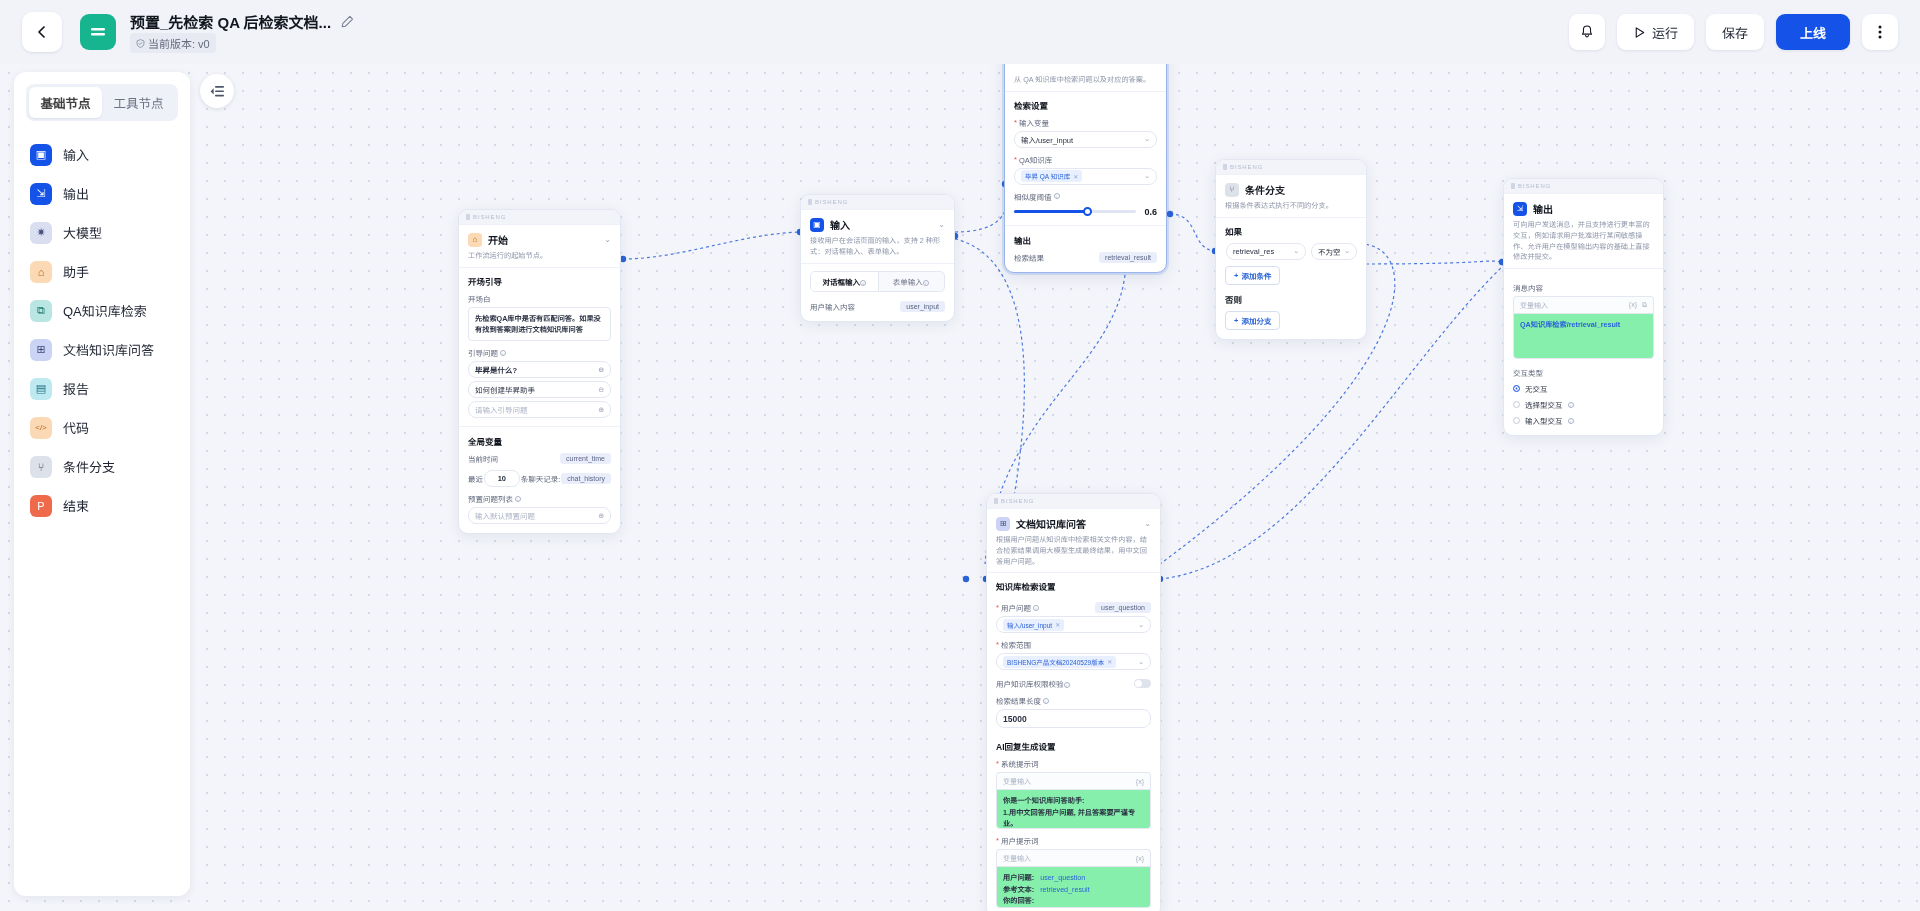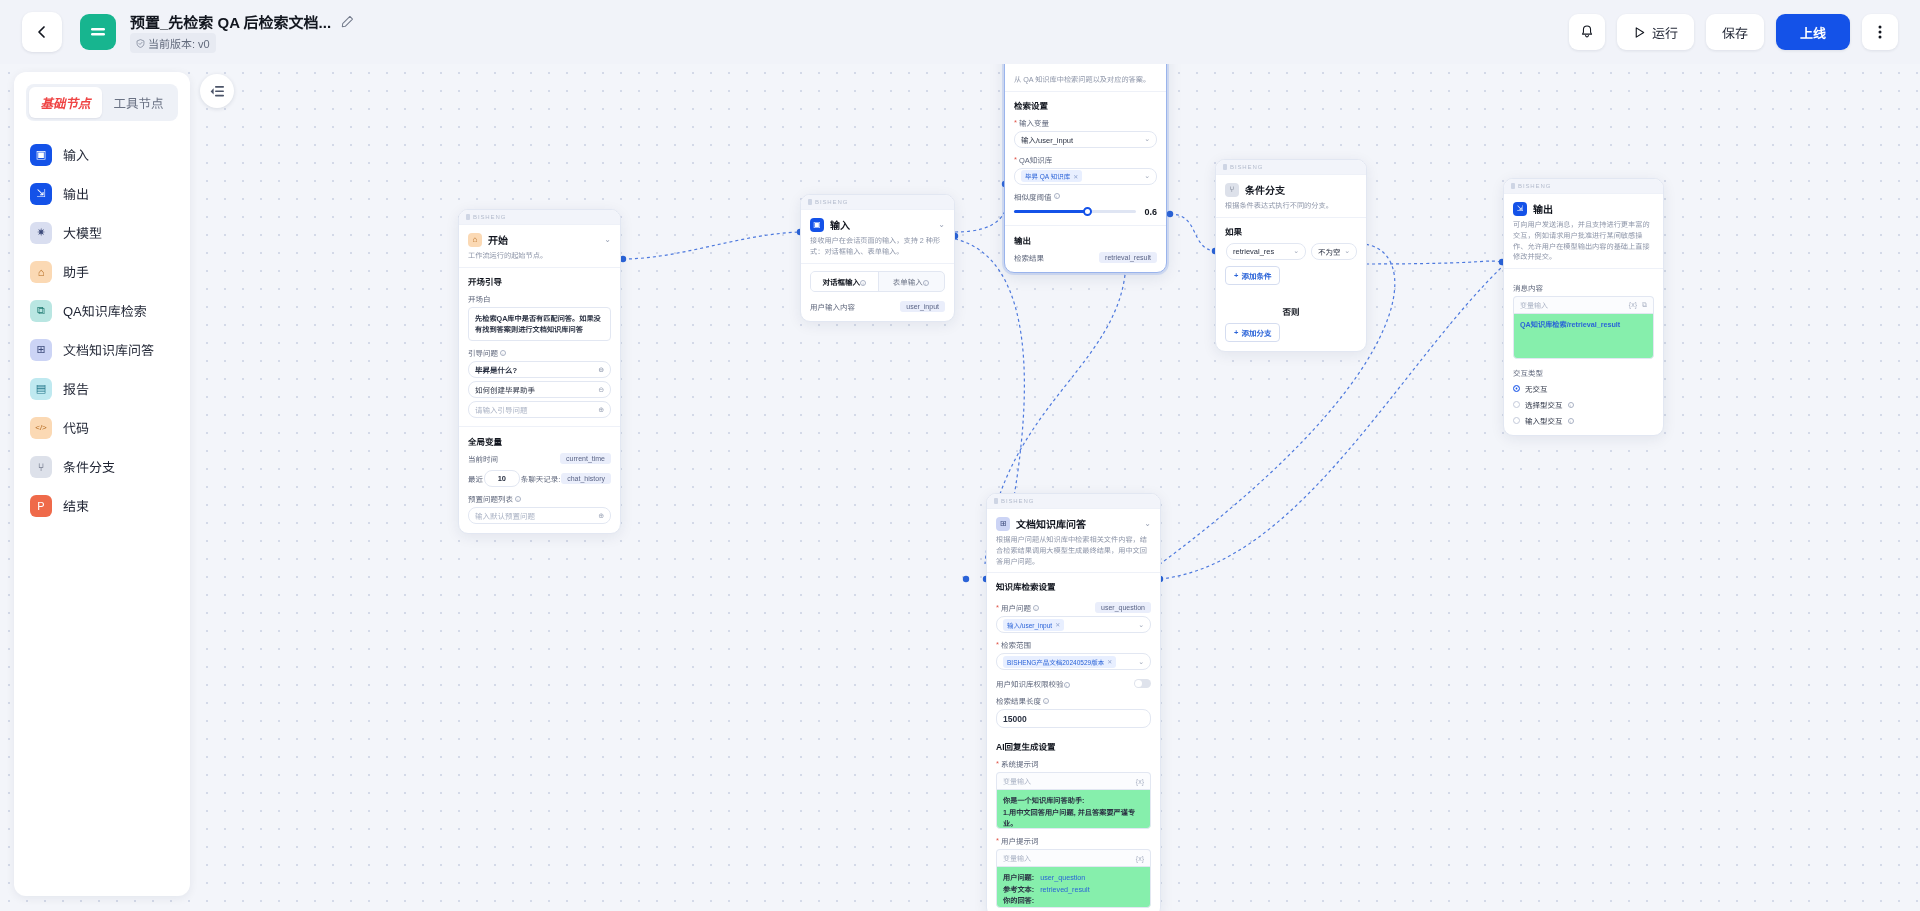--- a/index.html
+++ b/index.html
@@ -71,21 +71,21 @@
     z-index: 30;
   }
   .tabs {
     display: flex; background: #eef1f7; border-radius: 8px; padding: 3px;
     margin-bottom: 14px;
   }
   .tab {
     flex: 1 1 0; text-align: center; font-size: 12.5px;
     padding: 6px 0; border-radius: 6px; cursor: pointer; color: #6a7284;
   }
-  .tab.active { background: #ffffff; color: #ef4444; font-weight: bold; box-shadow: 0 1px 2px rgba(20,30,60,.08); font-style: italic; }
+  .tab.active { background: #ffffff; color: #404040; font-weight: bold; box-shadow: 0 1px 2px rgba(20,30,60,.08); }
   .node-list { display: flex; flex-direction: column; }
   .node-item {
     display: flex; align-items: center; gap: 11px;
     height: 39px; padding: 0 4px; border-radius: 7px; cursor: grab;
   }
   .ni-icon {
     width: 22px; height: 22px; border-radius: 6px; flex: 0 0 auto;
     display: flex; align-items: center; justify-content: center;
     font-size: 11px; color: #fff;
   }
@@ -378,21 +378,21 @@
           <span>不为空</span>
           <span class="chev">⌄</span>
         </div>
       </div>
       <div style="margin-top:6px;">
         <span class="btn-sm">
           <span>+</span>
           <span>添加条件</span>
         </span>
       </div>
-      <div class="sec-title" style="margin-top:20px;text-align:center;">否则</div>
+      <div class="sec-title" style="margin-top:8px;">否则</div>
       <div>
         <span class="btn-sm">
           <span>+</span>
           <span>添加分支</span>
         </span>
       </div>
     </div>
   </div>
 
   <div class="nd" style="left:1503px; top:114px; width:161px;">

